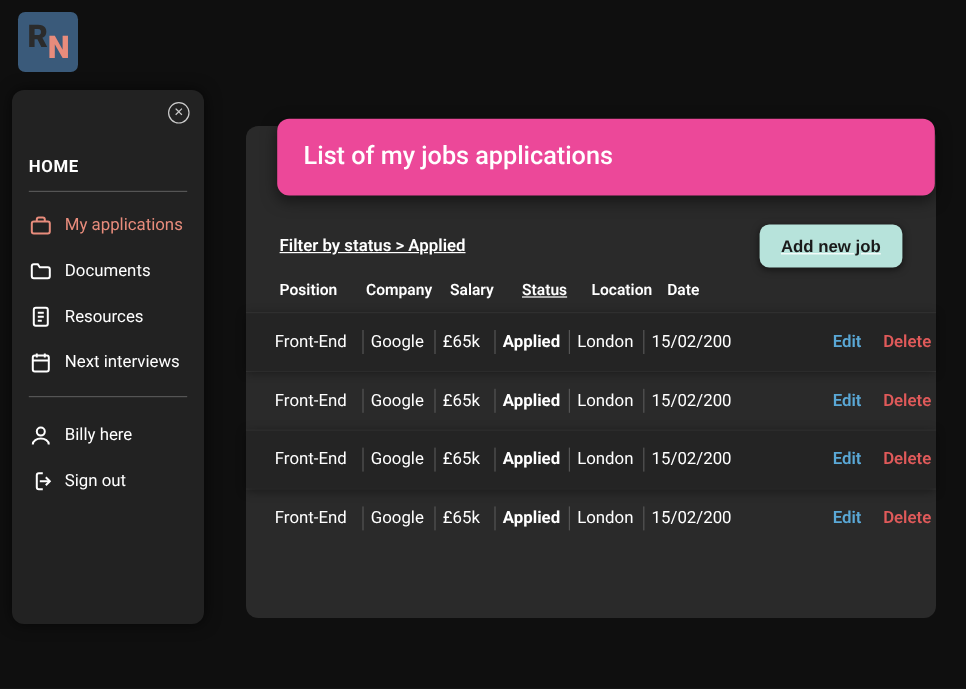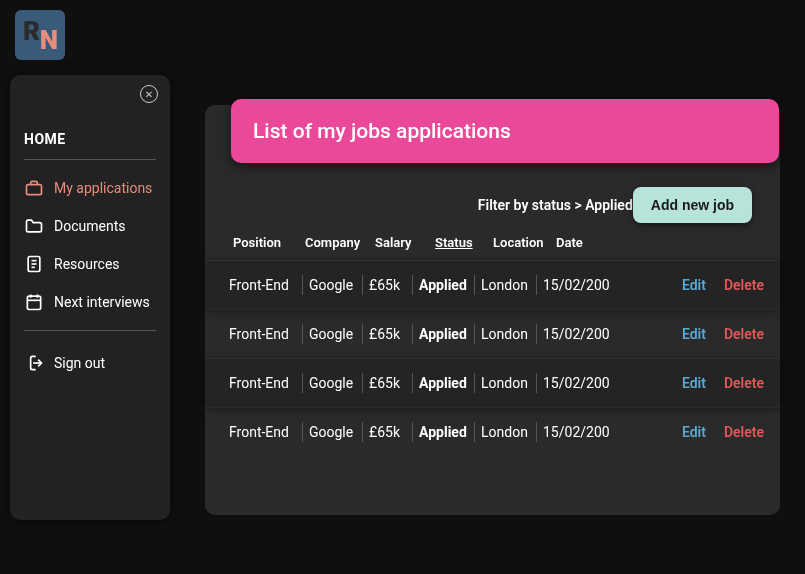--- a/index.html
+++ b/index.html
@@ -114,23 +114,24 @@
     box-shadow: 0 4px 12px rgba(0,0,0,0.5);
     position: relative;
     top: -6px;
     left: 26px;
     width: 548px;
   }
   .panel-title { font-size: 21px; font-weight: 500; }
 
   .toolbar {
     display: flex;
-    justify-content: flex-end;
+    justify-content: space-between;
     align-items: center;
     padding: 18px 28px 8px 28px;
+    text-decoration: underline;
   }
   .filter-text { font-size: 14px; font-weight: 600; }
   .add-btn {
     background: #b7e3db;
     color: #1a1a1a;
     font-weight: 600;
     font-size: 14px;
     border: none;
     border-radius: 8px;
     padding: 10px 18px;
@@ -149,21 +150,21 @@
   .col-headers span:nth-child(2){ width: 70px; }
   .col-headers span:nth-child(3){ width: 60px; }
   .col-headers span:nth-child(4){ width: 58px; text-decoration: underline; }
   .col-headers span:nth-child(5){ width: 63px; }
   .col-headers span:nth-child(6){ width: 60px; }
 
   .rows { }
   .row {
     display: flex;
     align-items: center;
-    padding: 14px 16px 14px 24px;
+    padding: 14px 4px 14px 24px;
     border-top: 1px solid rgba(255,255,255,0.05);
     font-size: 14px;
   }
   .row.alt { background: #242424; box-shadow: 0 2px 8px rgba(0,0,0,0.4);}
   .cell {
     padding: 2px 8px 2px 6px;
     border-right: 1px solid #555;
     white-space: nowrap;
     overflow: hidden;
   }
@@ -222,20 +223,27 @@
         <line x1="4" y1="10" x2="20" y2="10"></line>
         <line x1="8" y1="3" x2="8" y2="7"></line>
         <line x1="16" y1="3" x2="16" y2="7"></line>
       </svg>
     <span>Next interviews</span>
   </div>
 
   <div class="divider"></div>
 
   <div class="sidebar-bottom">
+    <div class="nav-item">
+      <svg class="nav-icon" viewBox="0 0 24 24">
+          <circle cx="12" cy="8" r="4"></circle>
+          <path d="M4 21c0-4 4-6 8-6s8 2 8 6"></path>
+        </svg>
+      <span>Billy here</span>
+    </div>
     <div class="nav-item">
       <svg class="nav-icon" viewBox="0 0 24 24">
           <path d="M14 4h-4a2 2 0 0 0-2 2v12a2 2 0 0 0 2 2h4"></path>
           <path d="M17 8l4 4-4 4"></path>
           <line x1="21" y1="12" x2="11" y2="12"></line>
         </svg>
       <span>Sign out</span>
     </div>
   </div>
 </div>

